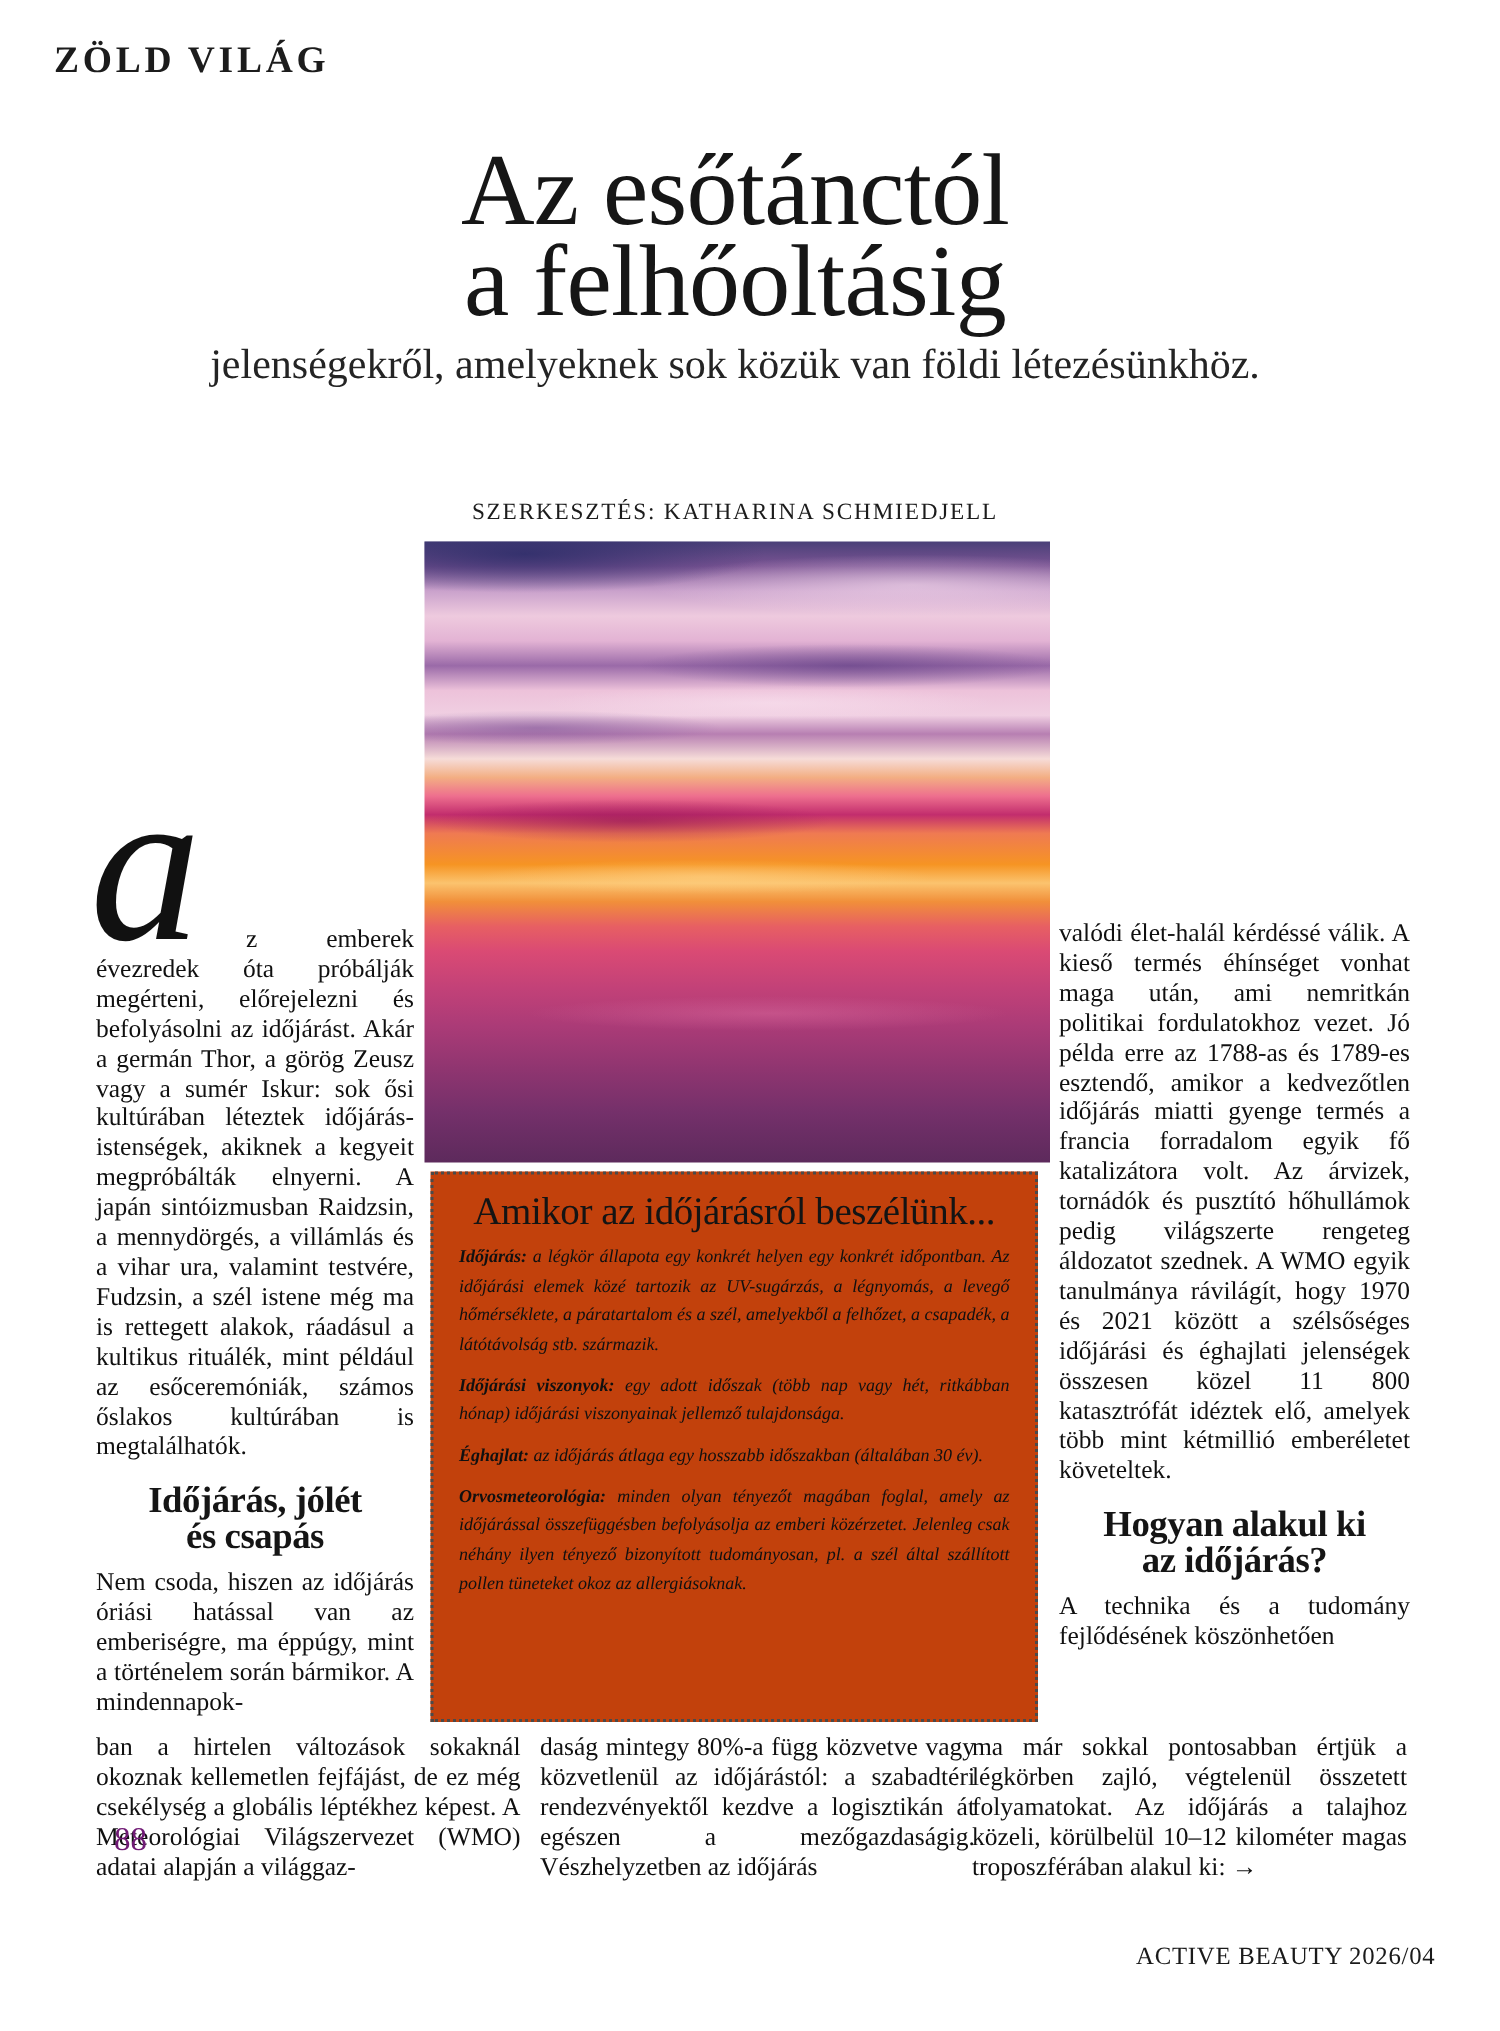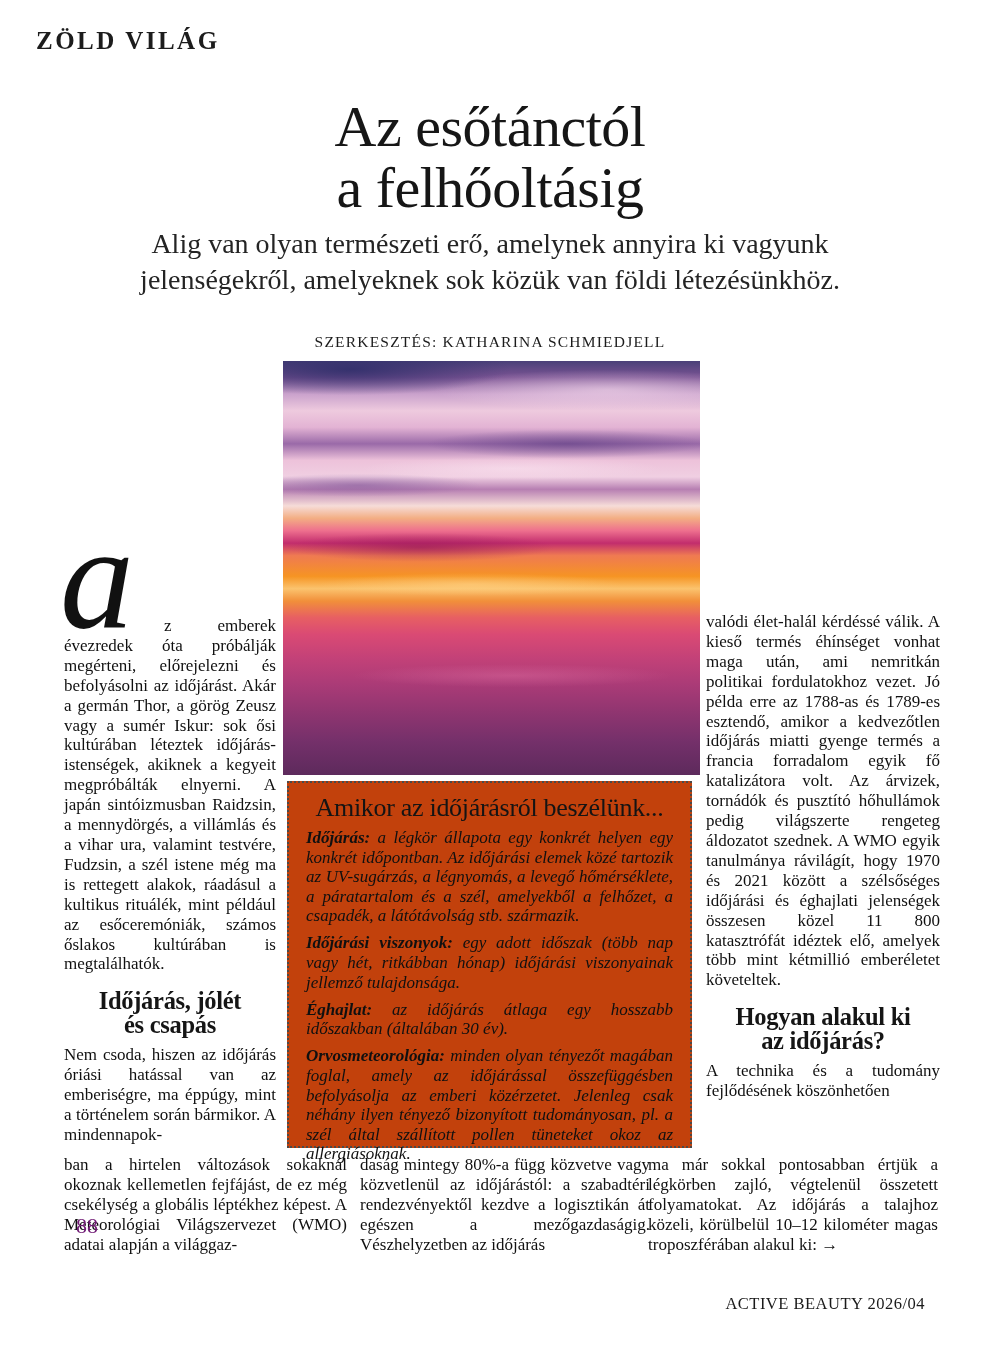--- a/index.html
+++ b/index.html
@@ -4,21 +4,21 @@
 <style>
   html,body{margin:0;padding:0;background:#ffffff;}
   body{width:1000px;height:1354px;position:relative;overflow:hidden;
        font-family:"Liberation Serif",serif;color:#141414;
        -webkit-font-smoothing:antialiased;}
   .abs{position:absolute;}
 
   .kicker{left:36px;top:27px;font-size:25px;letter-spacing:2.5px;color:#1c1c1c;font-weight:bold;}
 
   .title{left:0;top:96px;width:980px;text-align:center;
-         font-size:58px;line-height:61px;letter-spacing:-0.5px;color:#161616;}
+         font-size:68px;line-height:61px;letter-spacing:-0.5px;color:#161616;}
   .subtitle{left:0;top:226px;width:980px;text-align:center;
             font-size:28px;line-height:36px;color:#242424;}
   .byline{left:0;top:333px;width:980px;text-align:center;
           font-size:15.5px;letter-spacing:1.2px;color:#1c1c1c;}
 
   
   .photo{left:283px;top:361px;width:417px;height:414px;
     background:
       radial-gradient(ellipse 55% 9% at 16% 2%, rgba(45,45,105,.85), rgba(45,45,105,0) 70%),
       radial-gradient(ellipse 60% 7% at 78% 7%, rgba(250,225,240,.55), rgba(250,225,240,0) 70%),
@@ -49,40 +49,39 @@
     font:italic 400 148px/148px "Liberation Serif",serif;color:#111;}
 
   .subhead{text-align:center;font-weight:700;font-size:24.5px;line-height:24px;
            margin:15px 0 8px 0;color:#151515;letter-spacing:-0.3px;}
 
   
   .infobox{left:287px;top:781px;width:405px;height:367px;box-sizing:border-box;
            border:2px dotted #4a4a4a;padding:8px 17px 8px 17px;background:#c2410c;}
   .infobox-title{text-align:center;font-size:26px;line-height:30px;margin:2px 0 5px 0;
                  color:#141414;letter-spacing:-0.3px;}
-  .infobox p{font-style:italic;font-size:17px;line-height:19.6px;text-align:justify;
+  .infobox p{font-style:italic;font-size:12px;line-height:19.6px;text-align:justify;
              margin:0 0 7.5px 0;color:#101010;font-family:Liberation Serif, serif;}
   .infobox p b{font-style:italic;font-weight:700;}
 
   .pagenum{left:76px;top:1213px;font-size:22px;color:#701a75;}
   .folio{left:0;top:1294px;width:925px;text-align:right;font-size:16.5px;
-         letter-spacing:0.5px;color:#1a1a1a;}
+         letter-spacing:0.5px;color:#1a1a1a;padding-left:32px;}
 </style>
 </head>
 <body>
 
 <div class="abs kicker">ZÖLD VILÁG</div>
 
 <div class="abs title">
   <div>Az esőtánctól</div>
   <div>a felhőoltásig</div>
 </div>
 
 <div class="abs subtitle">
-  <div>Alig van olyan természeti erő, amelynek annyira ki vagyunk</div>
   <div>jelenségekről, amelyeknek sok közük van földi létezésünkhöz.</div>
 </div>
 
 <div class="abs byline">SZERKESZTÉS: KATHARINA SCHMIEDJELL</div>
 
 <div class="abs photo"></div>
 
 <div class="abs bodytext col-left-narrow">
   <p><span class="dropcap">
         <span>a</span>

